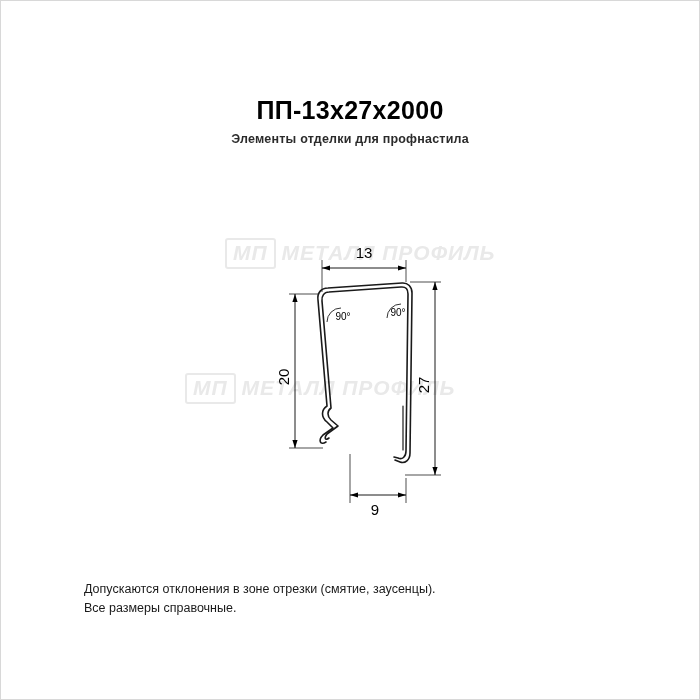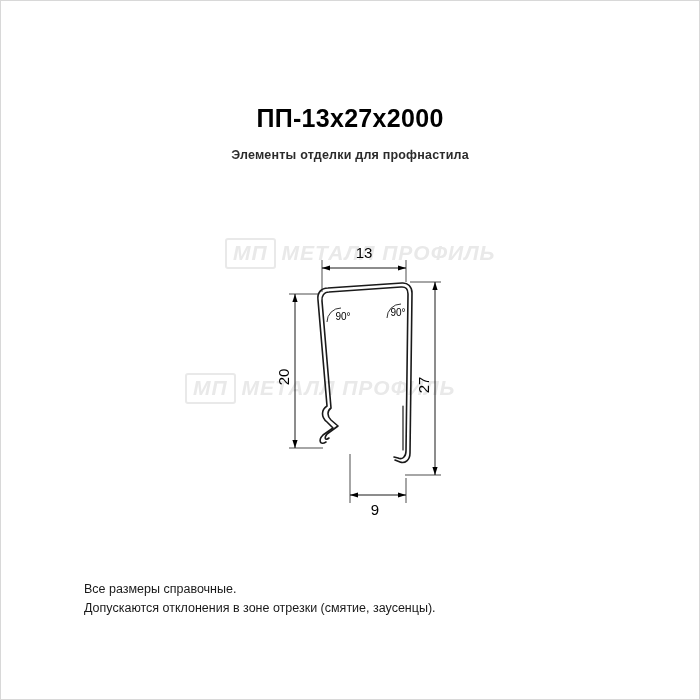--- a/index.html
+++ b/index.html
@@ -40,27 +40,27 @@
     letter-spacing: 0.3px;
     line-height: 32px;
     color: #000000;
   }
   .title-sub {
     font-size: 25px;
     font-weight: bold;
     letter-spacing: 0.3px;
     line-height: 32px;
     color: #000000;
-    margin-top: 10px;
+    margin-top: 2px;
   }
   .title-caption {
     font-size: 12.5px;
     font-weight: bold;
     color: #2b2b2b;
-    margin-top: 14px;
+    margin-top: 6px;
     letter-spacing: 0.2px;
   }
   .drawing-area {
     position: absolute;
     left: 0;
     top: 210px;
     width: 700px;
     height: 330px;
     padding-left: 27px;
   }
@@ -205,17 +205,17 @@
         <text x="402" y="175" font-size="15" text-anchor="middle" transform="rotate(-90 402 175)">27</text>
         <text x="348" y="305" font-size="15" text-anchor="middle">9</text>
         <text x="316" y="110" font-size="10" text-anchor="middle">90°</text>
         <text x="371" y="106" font-size="10" text-anchor="middle">90°</text>
       </g>
 
     </svg>
   </div>
 
   <div class="notes">
+    <div class="note-line">Допускаются отклонения в зоне отрезки (смятие, заусенцы).</div>
     <div class="note-line">Все размеры справочные.</div>
-    <div class="note-line">Допускаются отклонения в зоне отрезки (смятие, заусенцы).</div>
   </div>
 
 </div>
 
 </body></html>

